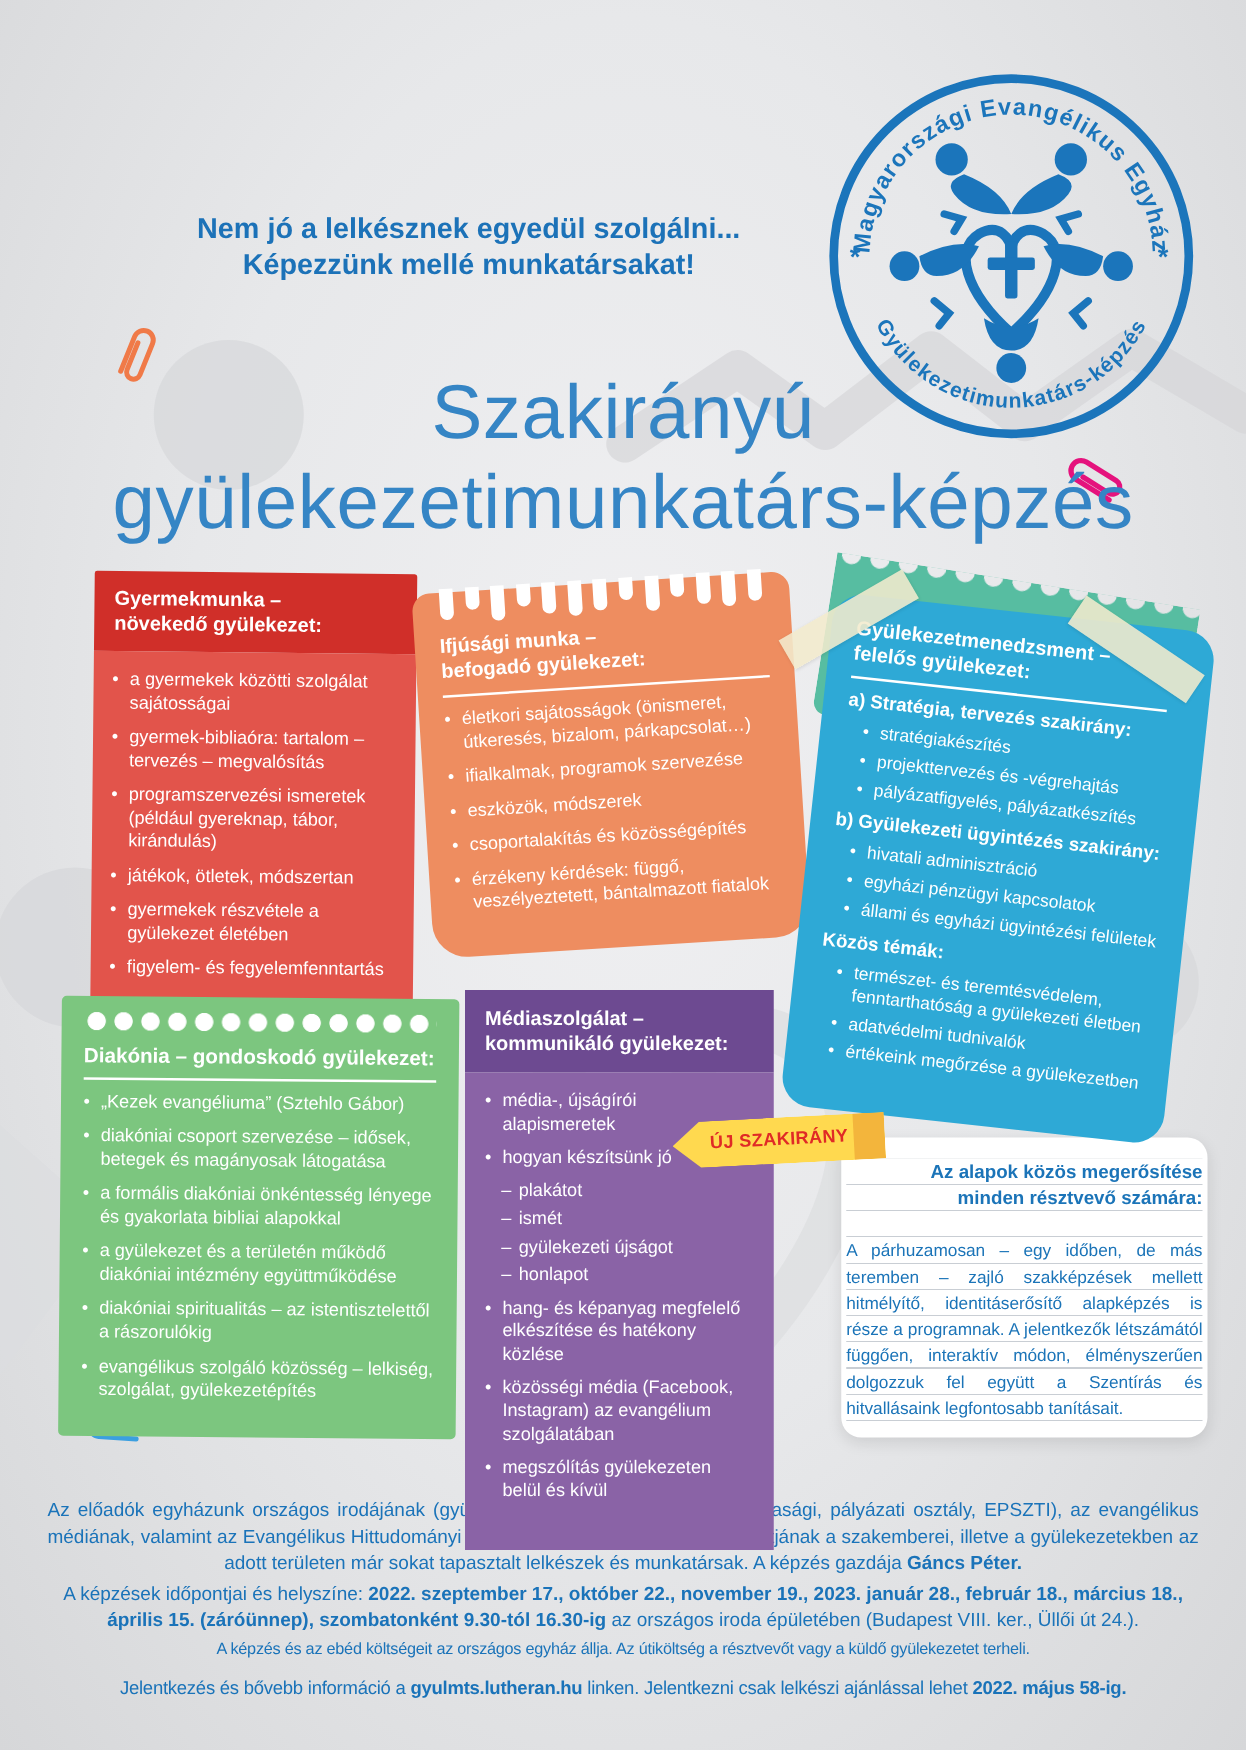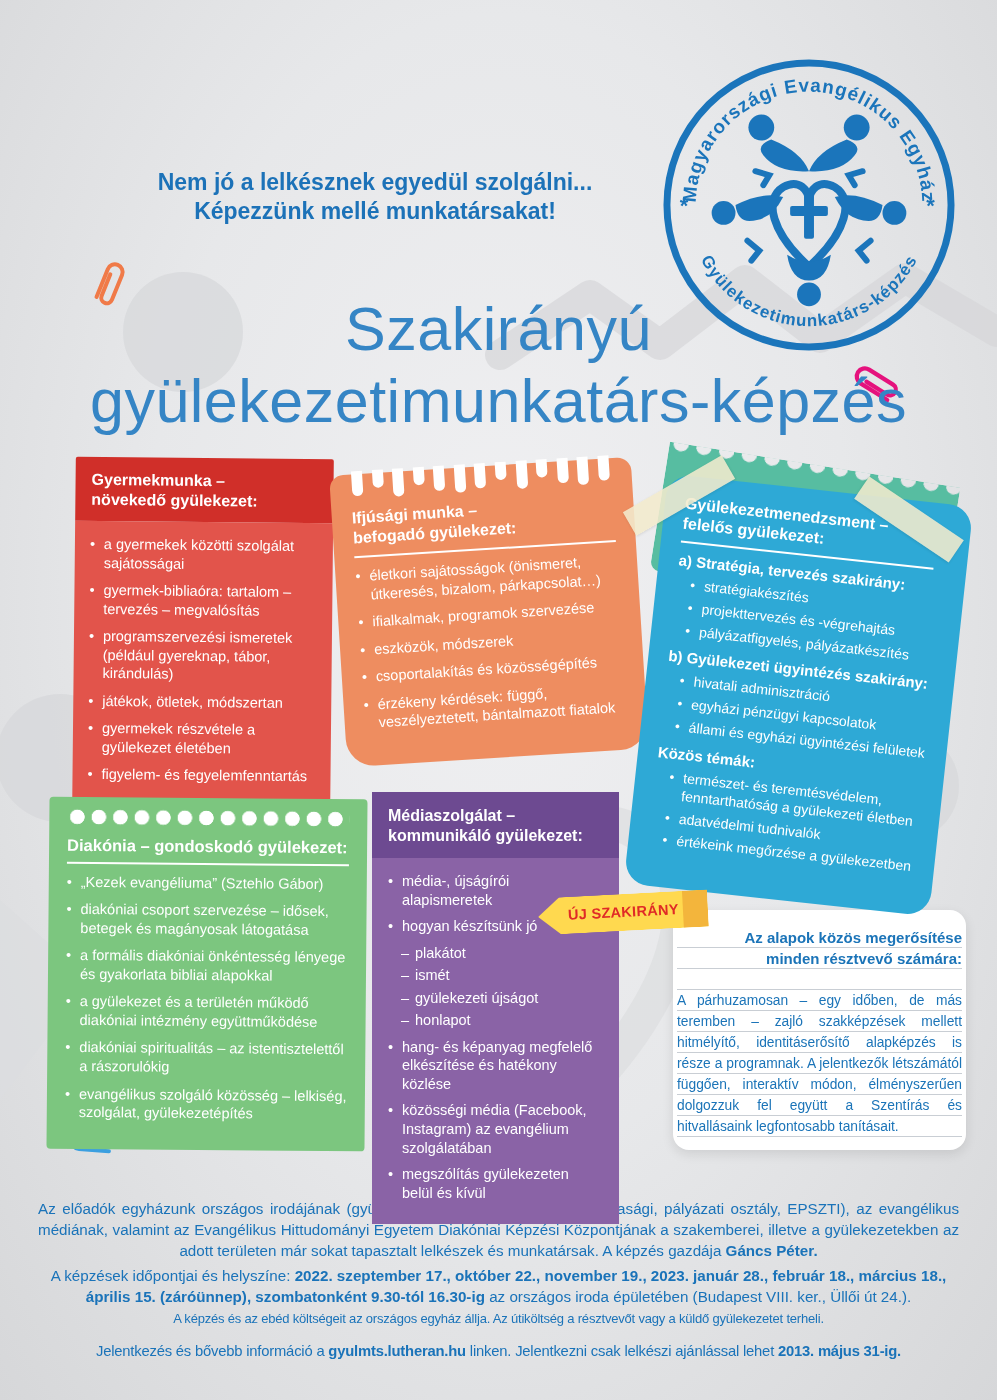--- a/index.html
+++ b/index.html
@@ -71,21 +71,21 @@
   .card-green{left:48px;top:798px;width:318px;z-index:2;transform:rotate(.5deg);
     background:#7cc67f;border-radius:4px;padding:12px 18px 18px;}
   .dots{height:16px;margin-bottom:10px;
     background-image:radial-gradient(circle at 10px 8px, #fff 7px, rgba(0,0,0,0) 7.6px);
     background-size:21.5px 16px;background-repeat:repeat-x;}
   .card-green h3{border-bottom:2px solid #fff;padding-bottom:6px;margin-bottom:4px;font-size:16.5px;}
 
   
   .card-purple{left:372px;top:792px;width:247px;z-index:3;}
   .card-purple .hd{background:#6d4a91;padding:14px 16px 12px;font-size:15.5px;}
-  .card-purple .bd{background:#8a63a6;padding:6px 16px 14px;}
+  .card-purple .bd{background:#8a63a6;padding:6px 16px 30px;}
   .card-purple li{font-size:14.5px;margin:8px 0;}
   .card-purple li.sub{margin:4px 0 4px 13px;}
   .card-purple li.sub::before{content:"\2013";}
 
   
   .badge{left:538px;top:894px;width:170px;height:37px;z-index:7;transform:rotate(-3deg);
     background:#ffd94f;clip-path:polygon(0 50%,13% 0,100% 0,100% 100%,13% 100%);}
   .badge .cap{position:absolute;right:0;top:0;bottom:0;width:25px;background:#f3b53c;}
   .badge .lbl{position:absolute;left:30px;top:0;line-height:37px;
     color:#e02a26;font-weight:bold;font-size:14.5px;letter-spacing:.3px;}
@@ -291,15 +291,15 @@
       <p class="bb">A párhuzamosan – egy időben, de más teremben – zajló szakképzések mellett hitmélyítő, identitáserősítő alapképzés is része a programnak. A jelentkezők létszámától függően, interaktív módon, élményszerűen dolgozzuk fel együtt a Szentírás és hitvallásaink legfontosabb tanításait.</p>
     </div>
   </div>
 
   <p class="abs ft ft-p1"><span>Az előadók egyházunk országos irodájának (gyülekezeti és missziói, oktatási, gazdasági, pályázati osztály, EPSZTI), az evangélikus médiának, valamint az Evangélikus Hittudományi Egyetem Diakóniai Képzési Központjának a szakemberei, illetve a gyülekezetekben az adott területen már sokat tapasztalt lelkészek és munkatársak. A képzés gazdája </span><b>Gáncs Péter.</b></p>
 
   <p class="abs ft ft-p2"><span>A képzések időpontjai és helyszíne: </span><b>2022. szeptember 17., október 22., november 19., 2023. január 28., február 18., március 18., április 15. (záróünnep), szombatonként 9.30-tól 16.30-ig</b><span> az országos iroda épületében (Budapest VIII. ker., Üllői út 24.).</span></p>
 
   <p class="abs ft ft-p3">A képzés és az ebéd költségeit az országos egyház állja. Az útiköltség a résztvevőt vagy a küldő gyülekezetet terheli.</p>
 
-  <p class="abs ft ft-p4"><span>Jelentkezés és bővebb információ a </span><b>gyulmts.lutheran.hu</b><span> linken. Jelentkezni csak lelkészi ajánlással lehet </span><b>2013. május 31-ig.</b></p>
+  <p class="abs ft ft-p4"><span>Jelentkezés és bővebb információ a </span><b>gyulmts.lutheran.hu</b><span> linken. Jelentkezni csak lelkészi ajánlással lehet </span><b>2022. május 58-ig.</b></p>
 
 </div>
 
 </body></html>

